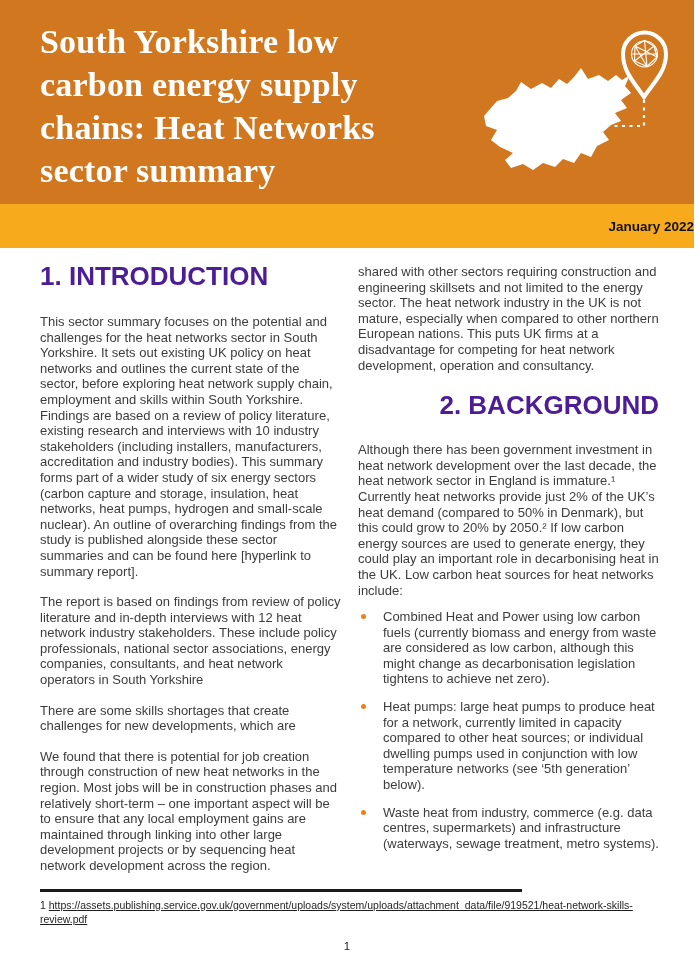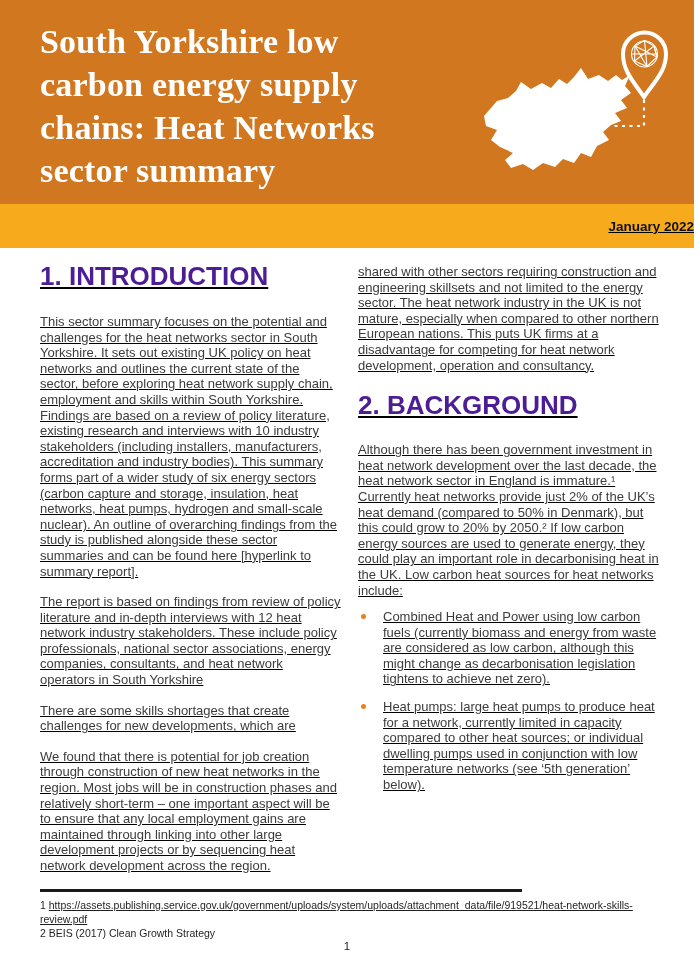--- a/index.html
+++ b/index.html
@@ -1,18 +1,18 @@
 <!DOCTYPE html>
 <html><head>
 <meta charset="utf-8">
 <style>
   html,body { margin:0; padding:0; background:#ffffff; }
   .page {
     position:relative; width:694px; height:970px; background:#ffffff;
-    overflow:hidden; font-family:"Liberation Sans", sans-serif;text-decoration:underline;
+    overflow:hidden; font-family:"Liberation Sans", sans-serif;
   }
 
   
   .header { position:relative; height:204px; background:#D1771F; }
   .title {
     position:absolute; left:40px; top:20px;
     font-family:"Liberation Serif", serif; font-weight:bold;
     font-size:34px; line-height:43px; color:#ffffff; letter-spacing:0.2px;
   }
   .title span { display:block; }
@@ -31,21 +31,21 @@
     display:flex; gap:17px; padding:0 35px 0 40px;
     color:#3C3C3C; font-size:13px; line-height:15.6px;
   }
   .col { width:304px; box-sizing:border-box; }
   .col-left  { padding-top:17px; }
   .col-right { padding-top:16px; }
   h2 {
     color:#4c1d95; font-size:26px; line-height:22px; font-weight:bold;
     margin:0 0 27px 0;
   }
-  .col-right h2 { margin-top:21px; margin-bottom:26px; }
+  .col-right h2 { margin-top:21px; margin-bottom:26px;text-align:right; }
   p { margin:0 0 15px 0; }
   ul.bullets { list-style:none; margin:-4px 0 0 0; padding:0; }
   ul.bullets li { position:relative; padding-left:25px; margin-bottom:12px; }
   ul.bullets li::before {
     content:""; position:absolute; left:3px; top:5px;
     width:5px; height:5px; border-radius:50%; background:#E8821F;
   }
 
   
   .footer {
@@ -101,32 +101,29 @@
       <p>We found that there is potential for job creation through construction of new heat networks in the region. Most jobs will be in construction phases and relatively short-term – one important aspect will be to ensure that any local employment gains are maintained through linking into other large development projects or by sequencing heat network development across the region.</p>
     </div>
 
     <div class="col col-right">
       <p>shared with other sectors requiring construction and engineering skillsets and not limited to the energy sector. The heat network industry in the UK is not mature, especially when compared to other northern European nations. This puts UK firms at a disadvantage for competing for heat network development, operation and consultancy.</p>
       <h2>2. BACKGROUND</h2>
       <p>Although there has been government investment in heat network development over the last decade, the heat network sector in England is immature.¹ Currently heat networks provide just 2% of the UK’s heat demand (compared to 50% in Denmark), but this could grow to 20% by 2050.² If low carbon energy sources are used to generate energy, they could play an important role in decarbonising heat in the UK. Low carbon heat sources for heat networks include:</p>
       <ul class="bullets">
         <li>Combined Heat and Power using low carbon fuels (currently biomass and energy from waste are considered as low carbon, although this might change as decarbonisation legislation tightens to achieve net zero).</li>
         <li>Heat pumps: large heat pumps to produce heat for a network, currently limited in capacity compared to other heat sources; or individual dwelling pumps used in conjunction with low temperature networks (see ‘5th generation’ below).</li>
+        <li>Waste heat from industry, commerce (e.g. data centres, supermarkets) and infrastructure (waterways, sewage treatment, metro systems).</li>
       </ul>
     </div>
 
   </div>
 
   <div class="footer">
     <div class="footnote-rule"></div>
     <div class="footnote">
       <span>1</span>
       <a class="fn-link">https://assets.publishing.service.gov.uk/government/uploads/system/uploads/attachment_data/file/919521/heat-network-skills-review.pdf</a>
     </div>
-    <div class="footnote">
-      <span>2</span>
-      <span>BEIS (2017) Clean Growth Strategy</span>
-    </div>
   </div>
 
   <div class="page-number">1</div>
 
 </div>
 
 </body></html>

